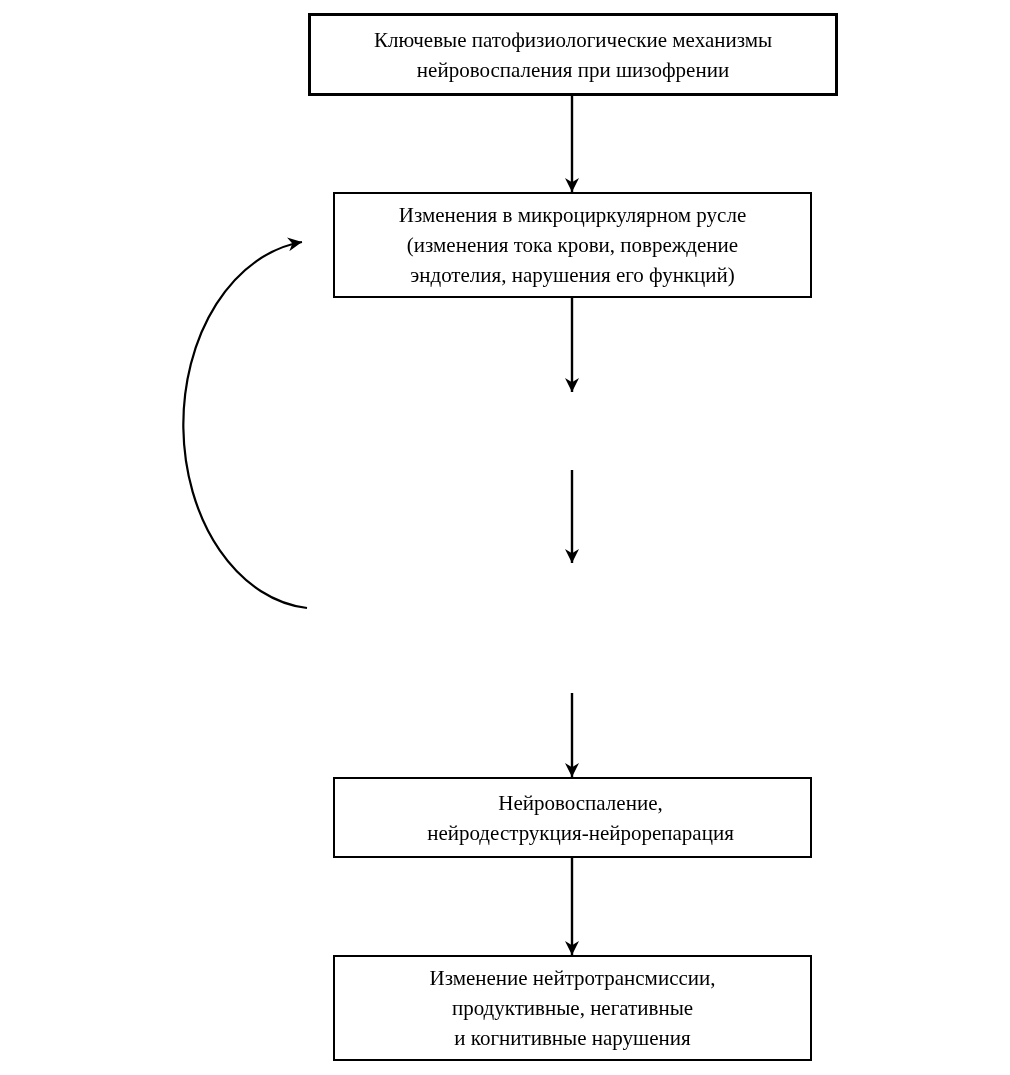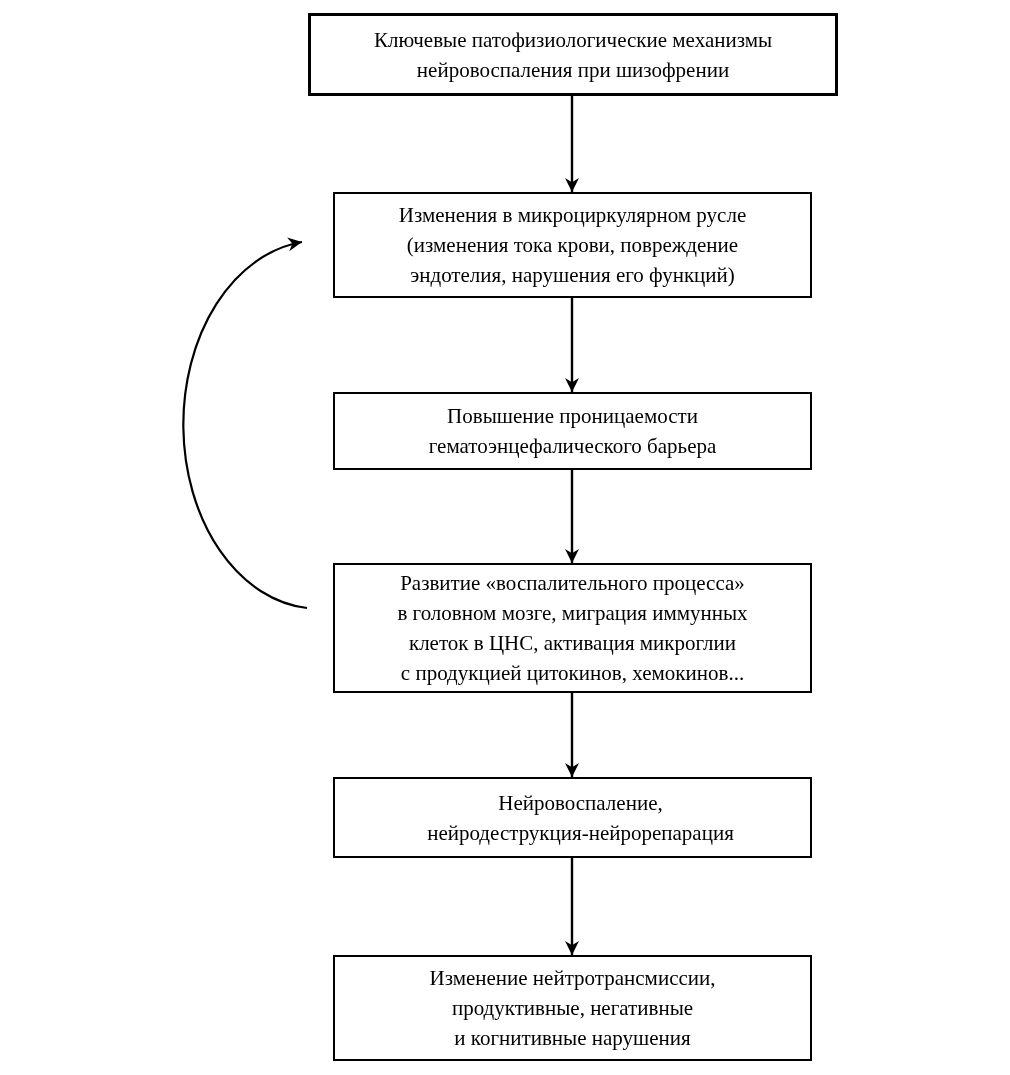--- a/index.html
+++ b/index.html
@@ -64,27 +64,21 @@
     <path d="M 307 608 A 135 184 0 0 1 302 242" fill="none" stroke="var(--line, #000000)" stroke-width="2.2" marker-end="url(#arrowhead)"></path>
   </svg>
 
   <div class="node node-1">Ключевые патофизиологические механизмы
 нейровоспаления при шизофрении</div>
 
   <div class="node node-2">Изменения в микроциркулярном русле
 (изменения тока крови, повреждение
 эндотелия, нарушения его функций)</div>
 
-  <div class="node node-3">Повышение проницаемости
-гематоэнцефалического барьера</div>
 
-  <div class="node node-4">Развитие «воспалительного процесса»
-в головном мозге, миграция иммунных
-клеток в ЦНС, активация микроглии
-с продукцией цитокинов, хемокинов...</div>
 
   <div class="node node-5">Нейровоспаление,
 нейродеструкция-нейрорепарация</div>
 
   <div class="node node-6">Изменение нейтротрансмиссии,
 продуктивные, негативные
 и когнитивные нарушения</div>
 
 </div>
 

